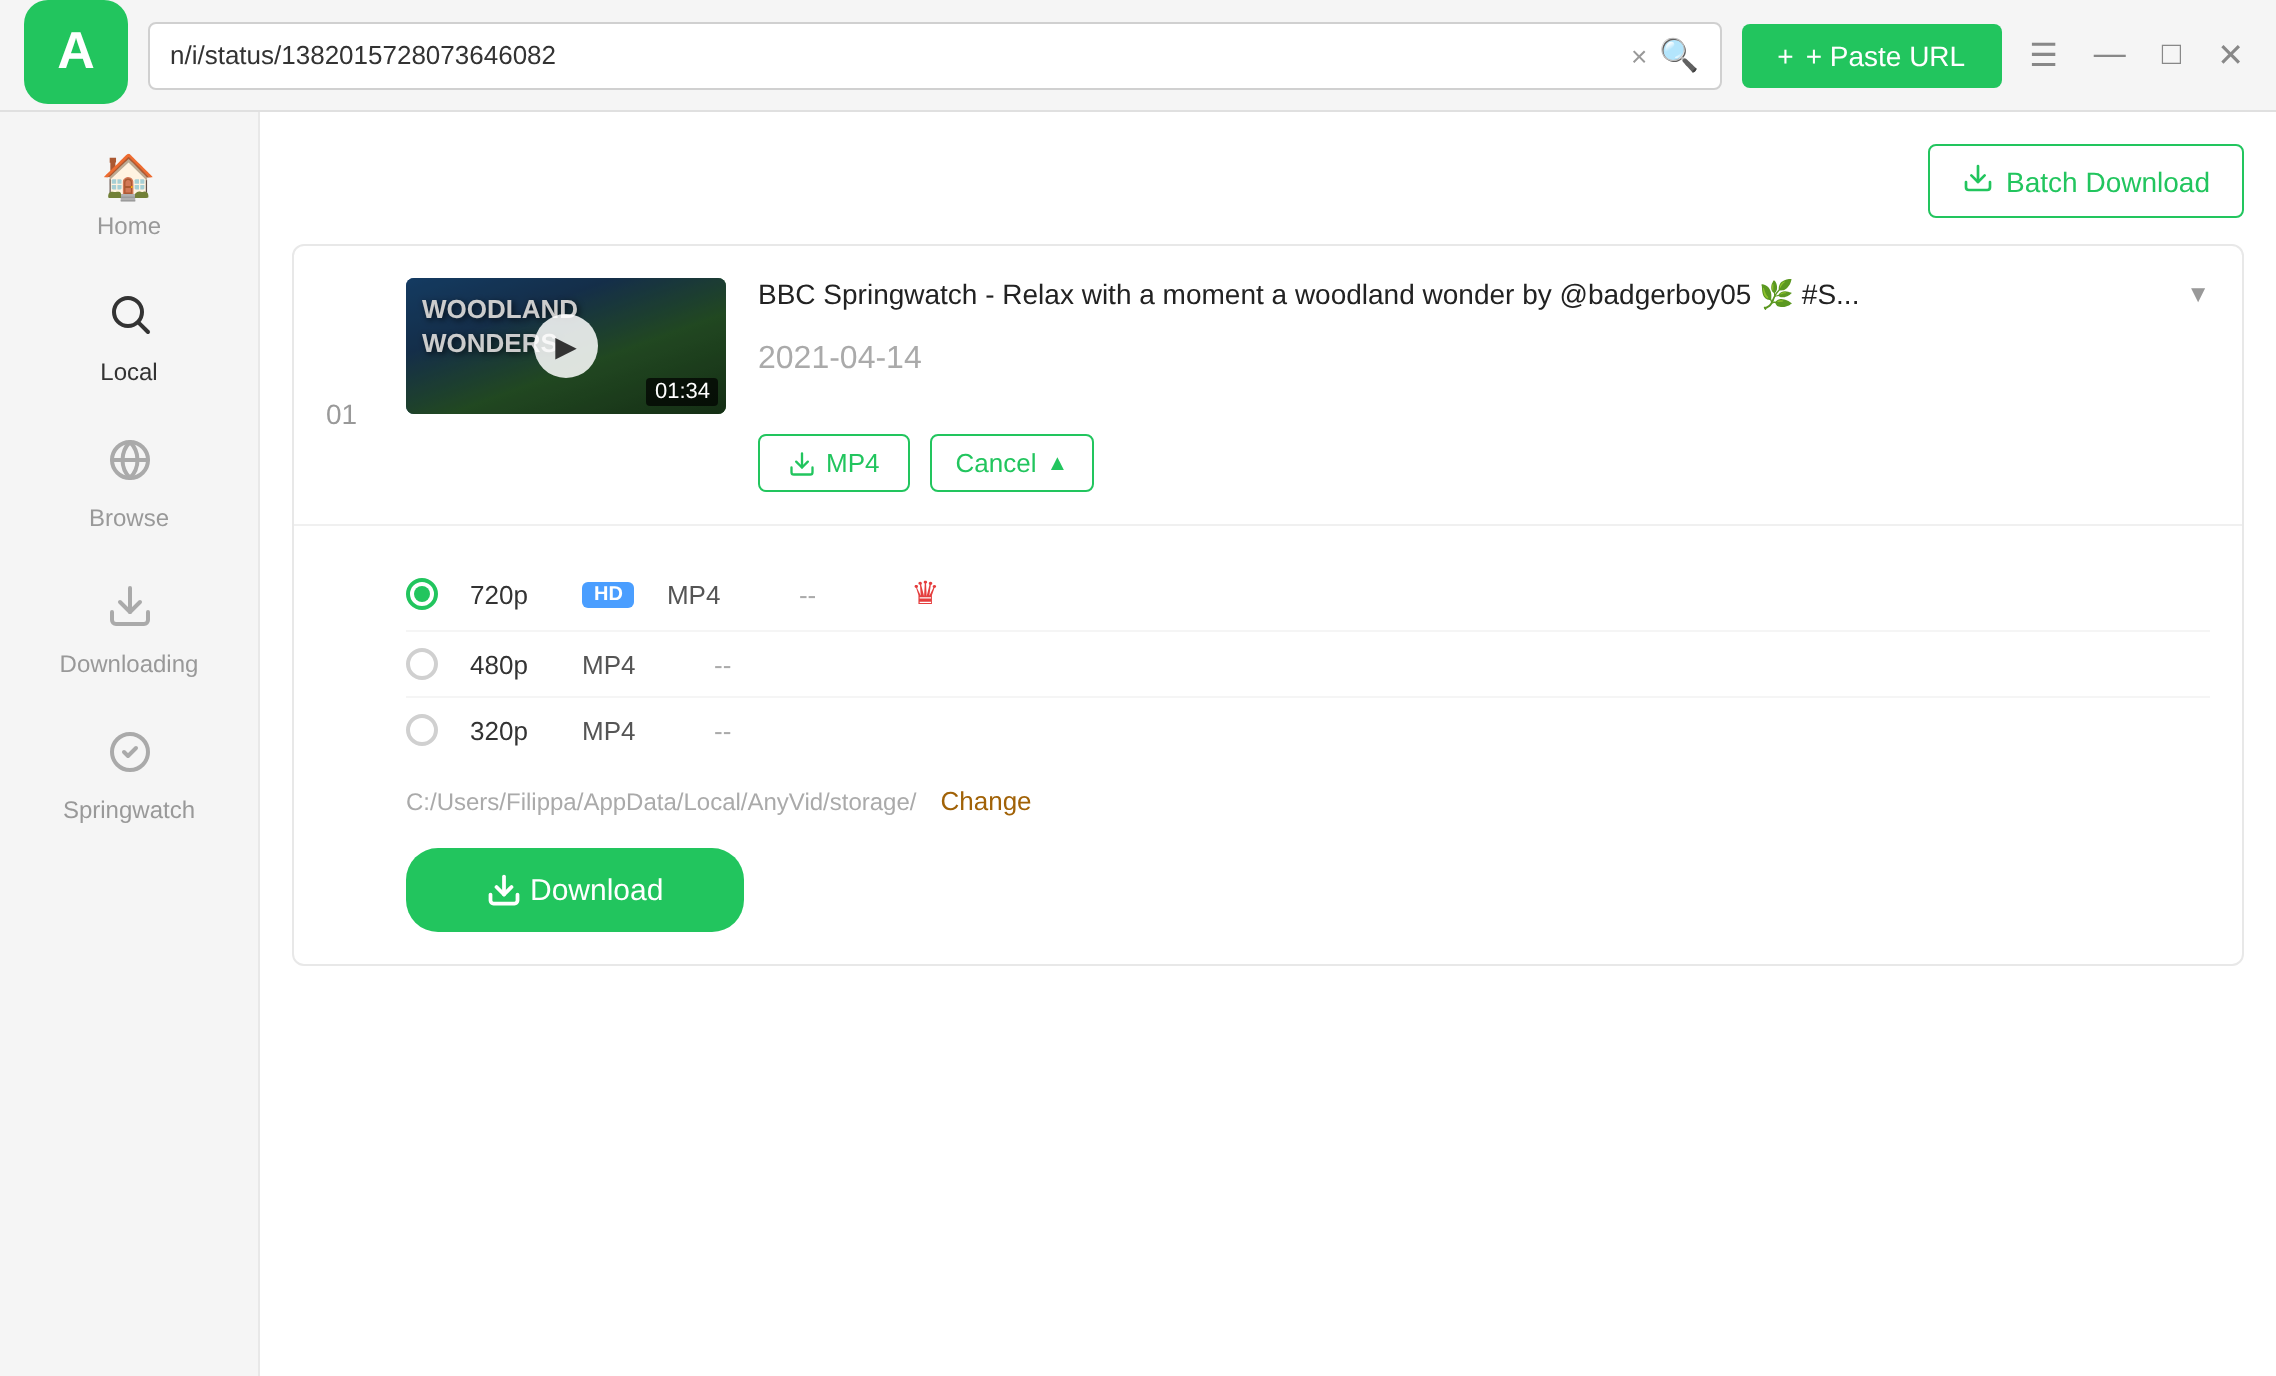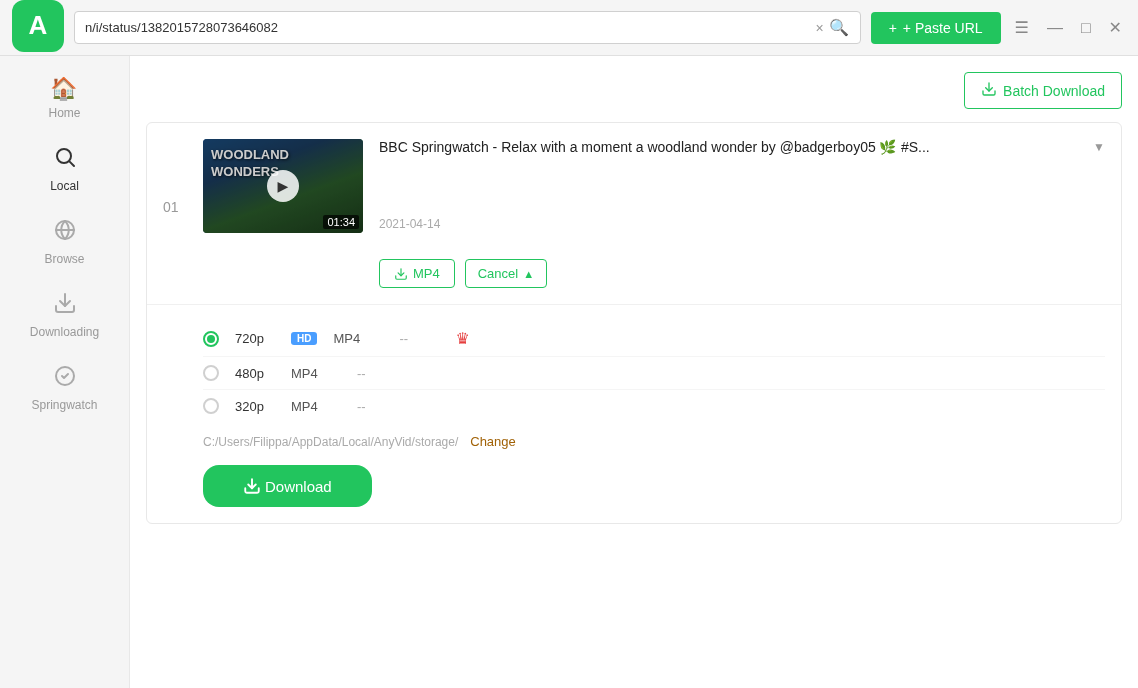--- a/index.html
+++ b/index.html
@@ -141,21 +141,21 @@
       border-bottom: 1px solid #f0f0f0;
     }
     .video-number {
       font-size: 14px;
       color: #999;
       min-width: 24px;
       padding-top: 60px;
     }
     .video-thumbnail {
       width: 160px;
-      height: 94px;
+      height: 68px;
       border-radius: 4px;
       background: linear-gradient(135deg, #2d5a8e 0%, #1a3a5c 40%, #3a7a3a 70%, #2d5a2d 100%);
       position: relative;
       flex-shrink: 0;
       overflow: hidden;
       display: flex;
       align-items: center;
       justify-content: center;
     }
     .thumbnail-overlay {
@@ -196,21 +196,21 @@
     .video-title-row {
       display: flex;
       align-items: center;
       gap: 6px;
     }
     .video-title {
       font-size: 14px;
       font-weight: 500;
       color: #222;
     }
-    .video-meta { font-size: 12px; color: #aaa; margin-bottom: 8px; margin-top: 46px; }
+    .video-meta { font-size: 16px; color: #aaa; margin-bottom: 8px; }
     .video-actions { display: flex; gap: 10px; align-items: center; margin-top: 4px; }
     .mp4-btn {
       border: 1px solid #22c55e;
       color: #22c55e;
       background: #fff;
       border-radius: 4px;
       padding: 6px 14px;
       font-size: 13px;
       cursor: pointer;
       display: flex;

